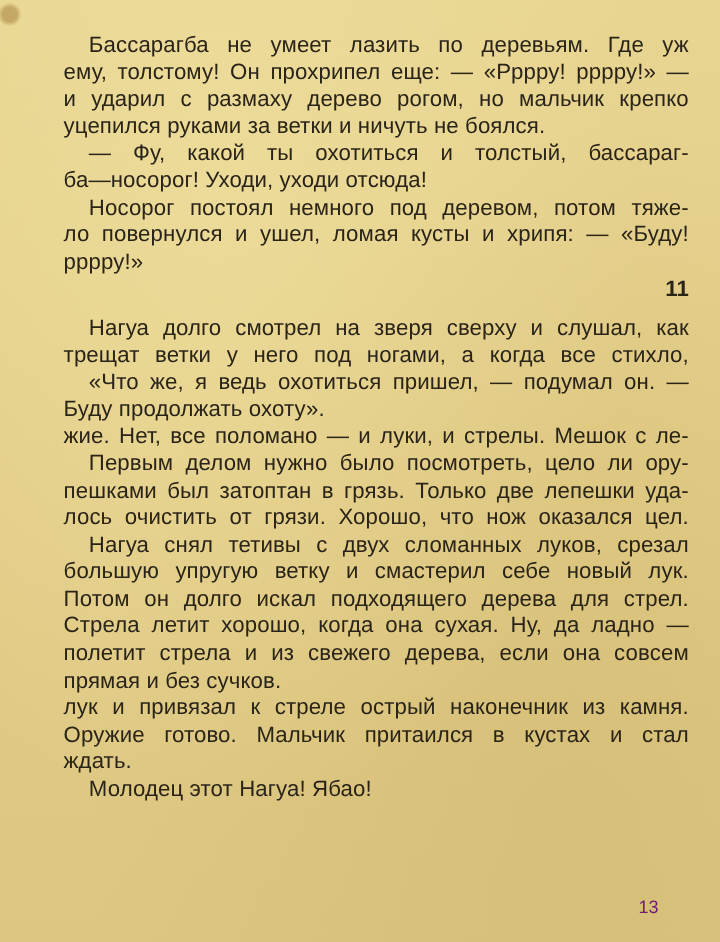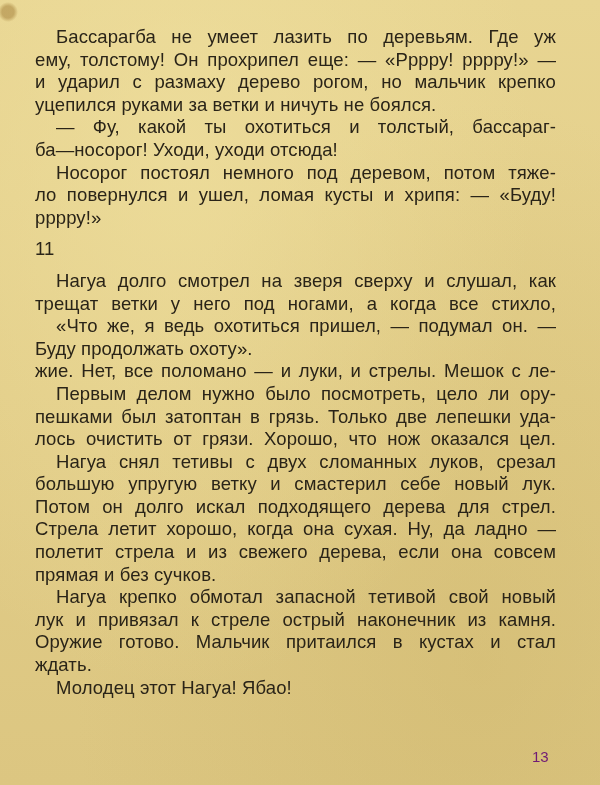--- a/index.html
+++ b/index.html
@@ -9,36 +9,36 @@
     background-image:
       radial-gradient(circle at 8px 12px, rgba(150,110,40,0.45) 0 6px, transparent 10px),
       radial-gradient(ellipse at 30% 20%, rgba(240,225,160,0.6), transparent 60%),
       radial-gradient(ellipse at 80% 85%, rgba(200,175,100,0.35), transparent 60%),
       linear-gradient(180deg, #e8d592 0%, #e2cd88 50%, #dcc681 100%);
     position: relative;
     font-family: "Liberation Sans", "DejaVu Sans", sans-serif;
     color: #2a2418;
   }
   .page {
-    position: absolute; left: 56px; top: 26px; width: 500px;
+    position: absolute; left: 74px; top: 26px; width: 500px;
   }
   .line {
     font-size: 18.5px;
     line-height: 22.6px;
     height: 22.6px;
     white-space: nowrap;
     text-align: justify;
     text-align-last: justify;
     letter-spacing: 0.1px;
   }
   .line.last { text-align-last: left; }
   .noindent { margin-left: -21px; width: 521px; }
   .chapter {
-    text-align: left; font-size: 18.5px; height: 22.6px; line-height: 22.6px;
-    margin: 9px 0 9px 0; width: 521px; margin-left: -21px;
+    text-align: right; font-size: 18.5px; height: 22.6px; line-height: 22.6px;
+    margin: 1px 0 9px 0; width: 521px; margin-left: -21px; font-weight: bold;
   }
   .page-number {
     position: absolute; left: 532px; top: 748px; font-size: 15px; color: #701a75;
   }
 </style>
 </head>
 <body>
 
 <div class="page">
 
@@ -82,21 +82,20 @@
   <div>
     <div class="line">Нагуа снял тетивы с двух сломанных луков, срезал</div>
     <div class="line noindent">большую упругую ветку и смастерил себе новый лук.</div>
     <div class="line noindent">Потом он долго искал подходящего дерева для стрел.</div>
     <div class="line noindent">Стрела летит хорошо, когда она сухая. Ну, да ладно —</div>
     <div class="line noindent">полетит стрела и из свежего дерева, если она совсем</div>
     <div class="line noindent last">прямая и без сучков.</div>
   </div>
 
   <div>
-    <div class="line">Нагуа крепко обмотал запасной тетивой свой новый</div>
     <div class="line noindent">лук и привязал к стреле острый наконечник из камня.</div>
     <div class="line noindent">Оружие готово. Мальчик притаился в кустах и стал</div>
     <div class="line noindent last">ждать.</div>
   </div>
 
   <div>
     <div class="line last">Молодец этот Нагуа! Ябао!</div>
   </div>
 </div>
 

